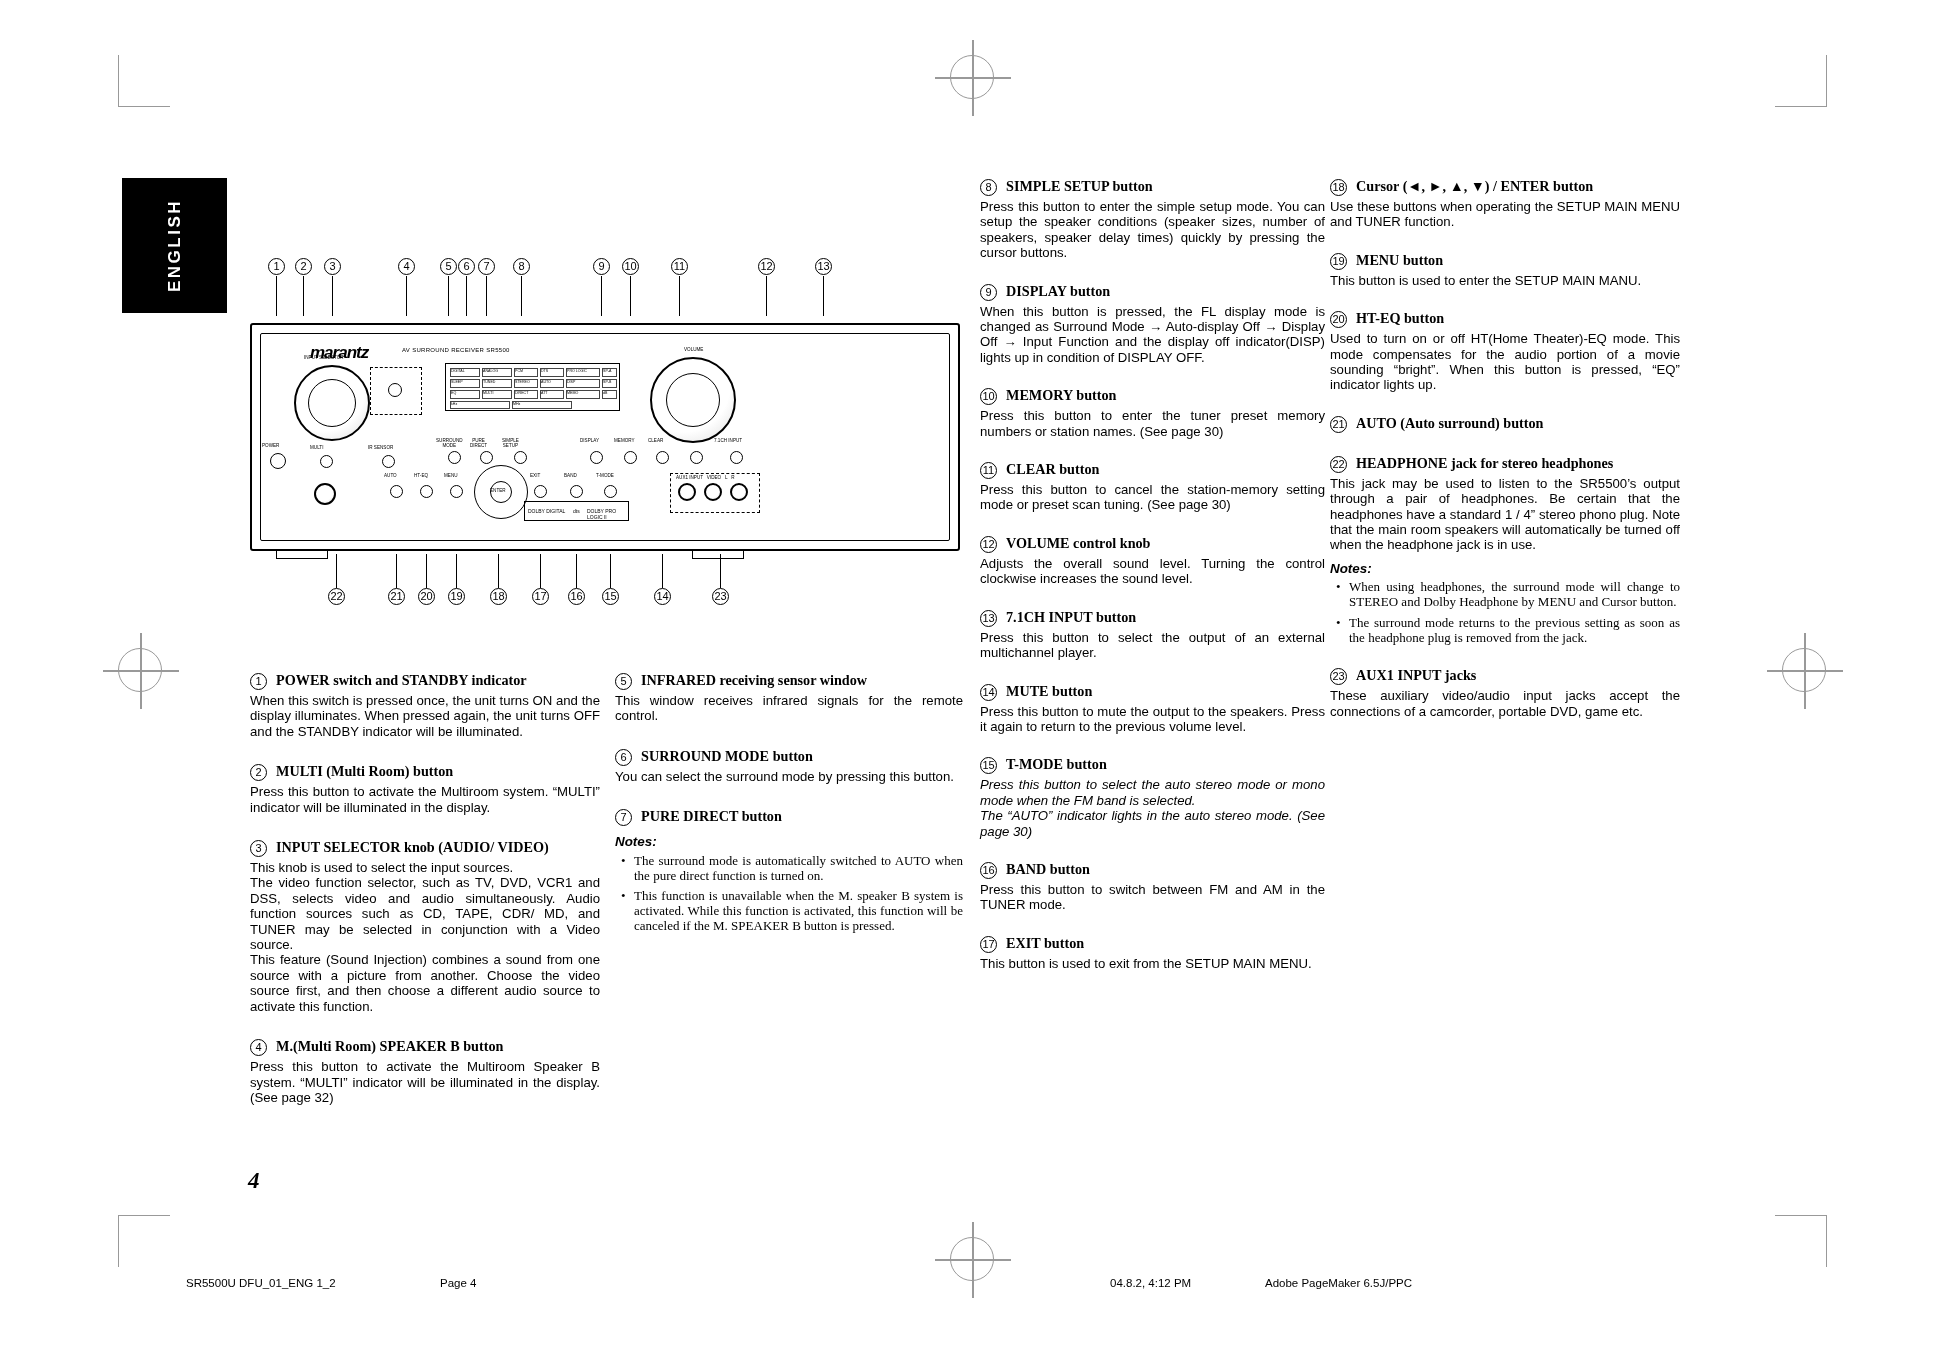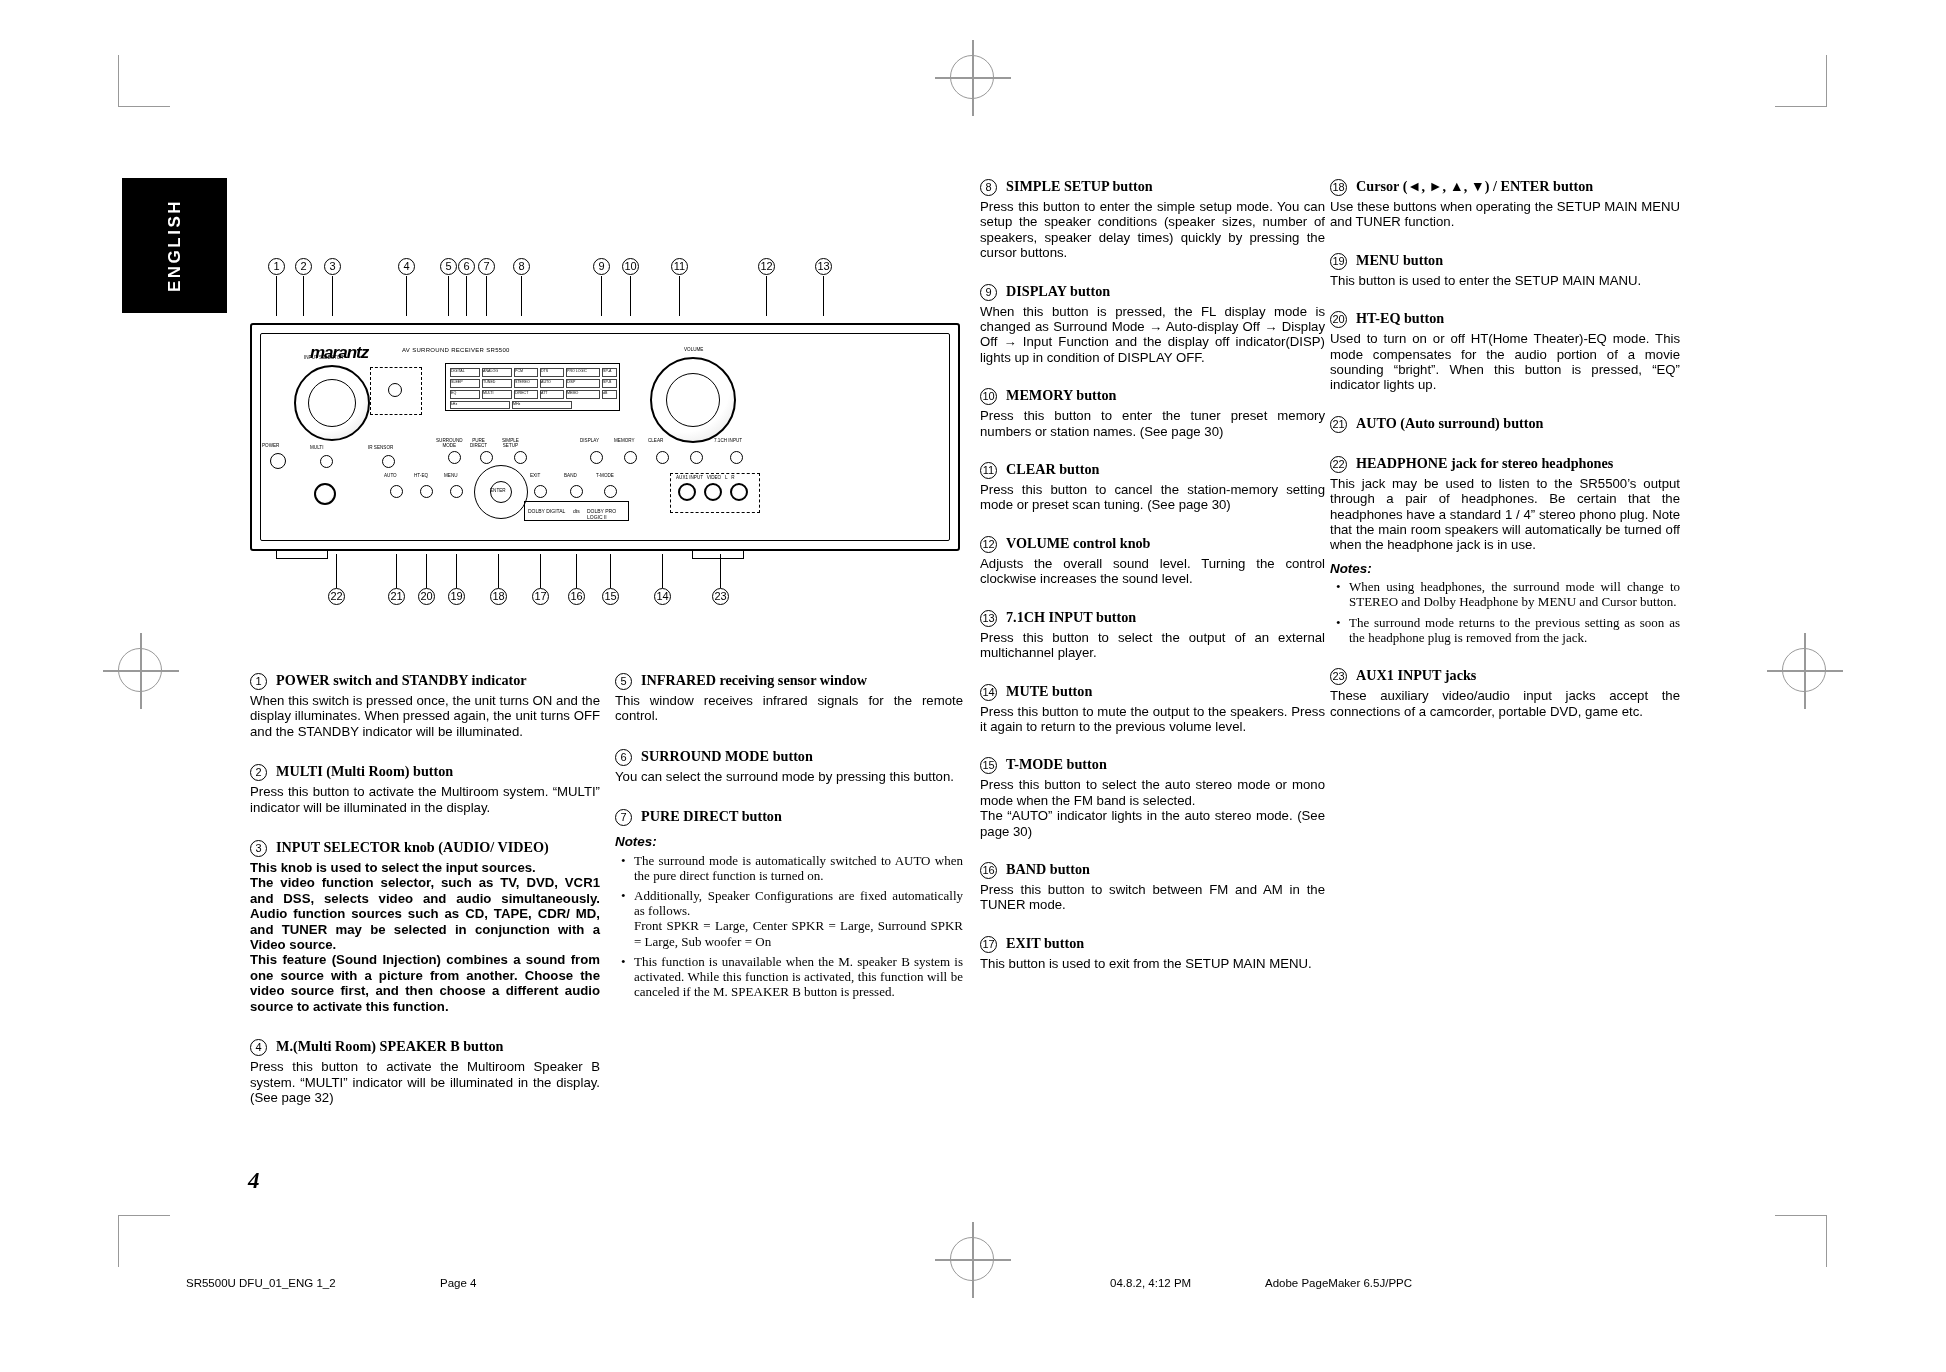--- a/index.html
+++ b/index.html
@@ -300,21 +300,21 @@
         <div class="ttl">MULTI (Multi Room) button</div>
       </div>
       <div class="body">Press this button to activate the Multiroom system. “MULTI” indicator will be illuminated in the display.</div>
     </div>
 
     <div class="item" style="margin-top:24px;">
       <div class="ihead">
         <div class="cnum2">3</div>
         <div class="ttl">INPUT SELECTOR knob (AUDIO/ VIDEO)</div>
       </div>
-      <div class="body" style="white-space:pre-line;font-weight:bold;">This knob is used to select the input sources.
+      <div class="body" style="white-space:pre-line;">This knob is used to select the input sources.
 The video function selector, such as TV, DVD, VCR1 and DSS, selects video and audio simultaneously. Audio function sources such as CD, TAPE, CDR/ MD, and TUNER may be selected in conjunction with a Video source.
 This feature (Sound Injection) combines a sound from one source with a picture from another. Choose the video source first, and then choose a different audio source to activate this function.</div>
     </div>
 
     <div class="item" style="margin-top:24px;">
       <div class="ihead">
         <div class="cnum2">4</div>
         <div class="ttl">M.(Multi Room) SPEAKER B button</div>
       </div>
       <div class="body">Press this button to activate the Multiroom Speaker B system. “MULTI” indicator will be illuminated in the display. (See page 32)</div>
@@ -340,22 +340,20 @@
     </div>
 
     <div class="item" style="margin-top:24px;">
       <div class="ihead">
         <div class="cnum2">7</div>
         <div class="ttl">PURE DIRECT button</div>
       </div>
       <div class="notes-h">Notes:</div>
       <ul class="notes">
         <li>The surround mode is automatically switched to AUTO when the pure direct function is turned on.</li>
-        <li style="white-space:pre-line;">Additionally, Speaker Configurations are fixed automatically as follows.
-Front SPKR = Large, Center SPKR = Large, Surround SPKR = Large, Sub woofer = On</li>
         <li>This function is unavailable when the M. speaker B system is activated. While this function is activated, this function will be canceled if the M. SPEAKER B button is pressed.</li>
       </ul>
     </div>
   </div>
 
   <div class="col c3">
 
     <div class="item">
       <div class="ihead">
         <div class="cnum2">8</div>
@@ -410,21 +408,21 @@
         <div class="ttl">MUTE button</div>
       </div>
       <div class="body">Press this button to mute the output to the speakers. Press it again to return to the previous volume level.</div>
     </div>
 
     <div class="item" style="margin-top:22px;">
       <div class="ihead">
         <div class="cnum2">15</div>
         <div class="ttl">T-MODE button</div>
       </div>
-      <div class="body" style="white-space:pre-line;">Press this button to select the auto stereo mode or mono mode when the FM band is selected.
+      <div class="body" style="white-space:pre-line;font-style:italic;">Press this button to select the auto stereo mode or mono mode when the FM band is selected.
 The “AUTO” indicator lights in the auto stereo mode. (See page 30)</div>
     </div>
 
     <div class="item" style="margin-top:22px;">
       <div class="ihead">
         <div class="cnum2">16</div>
         <div class="ttl">BAND button</div>
       </div>
       <div class="body">Press this button to switch between FM and AM in the TUNER mode.</div>
     </div>

